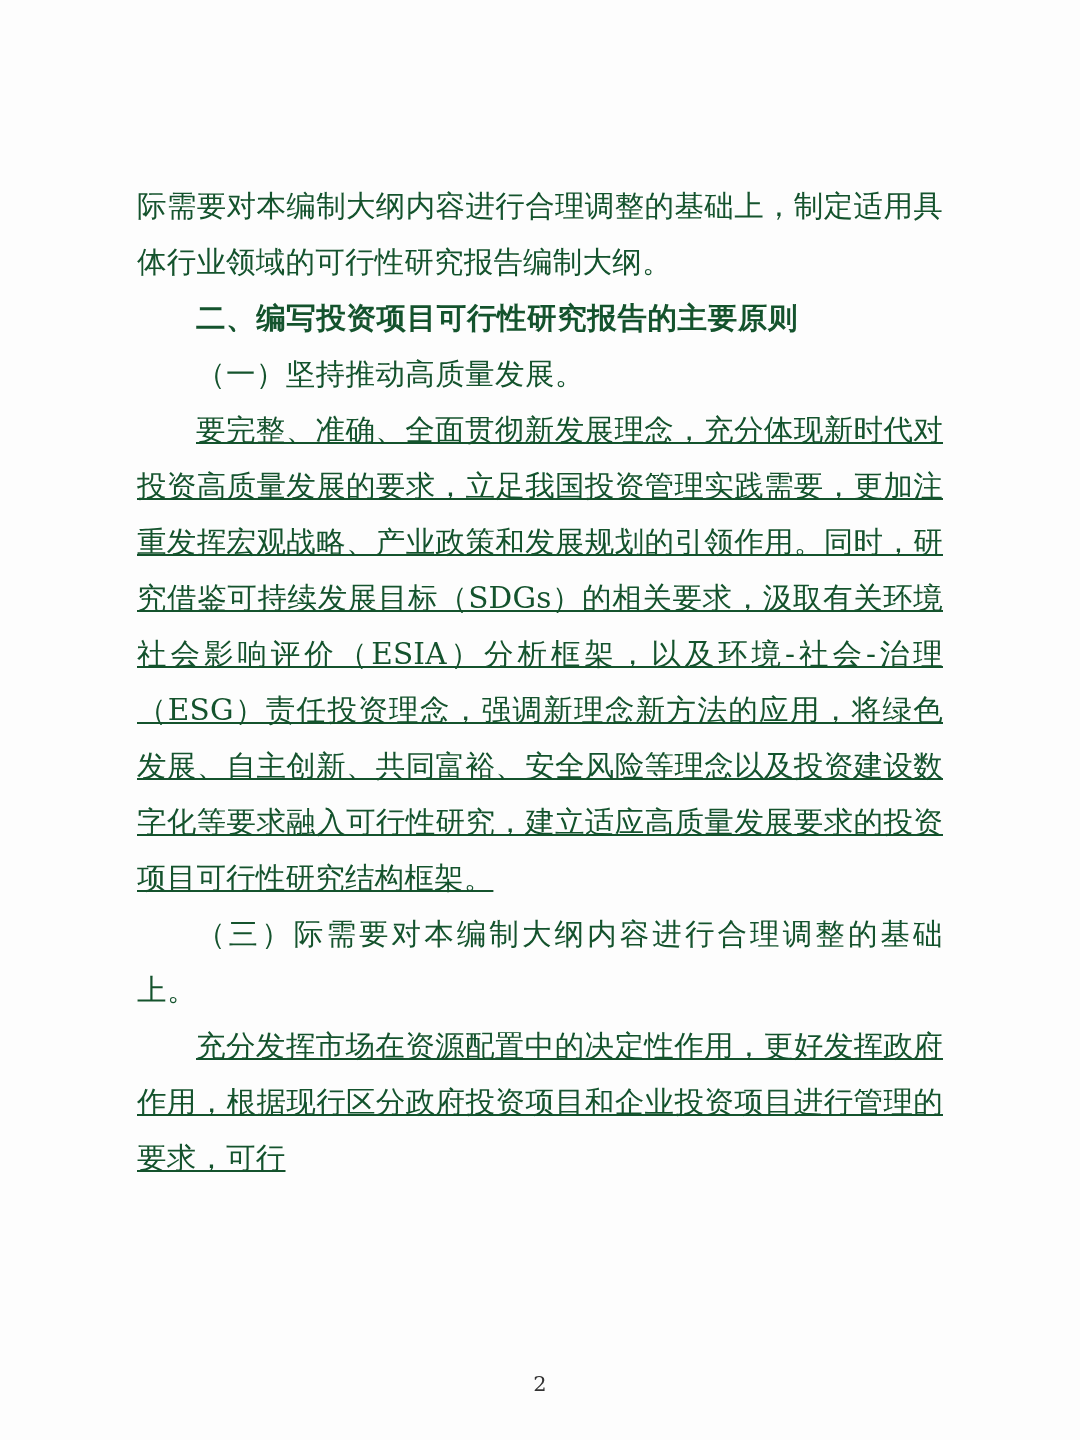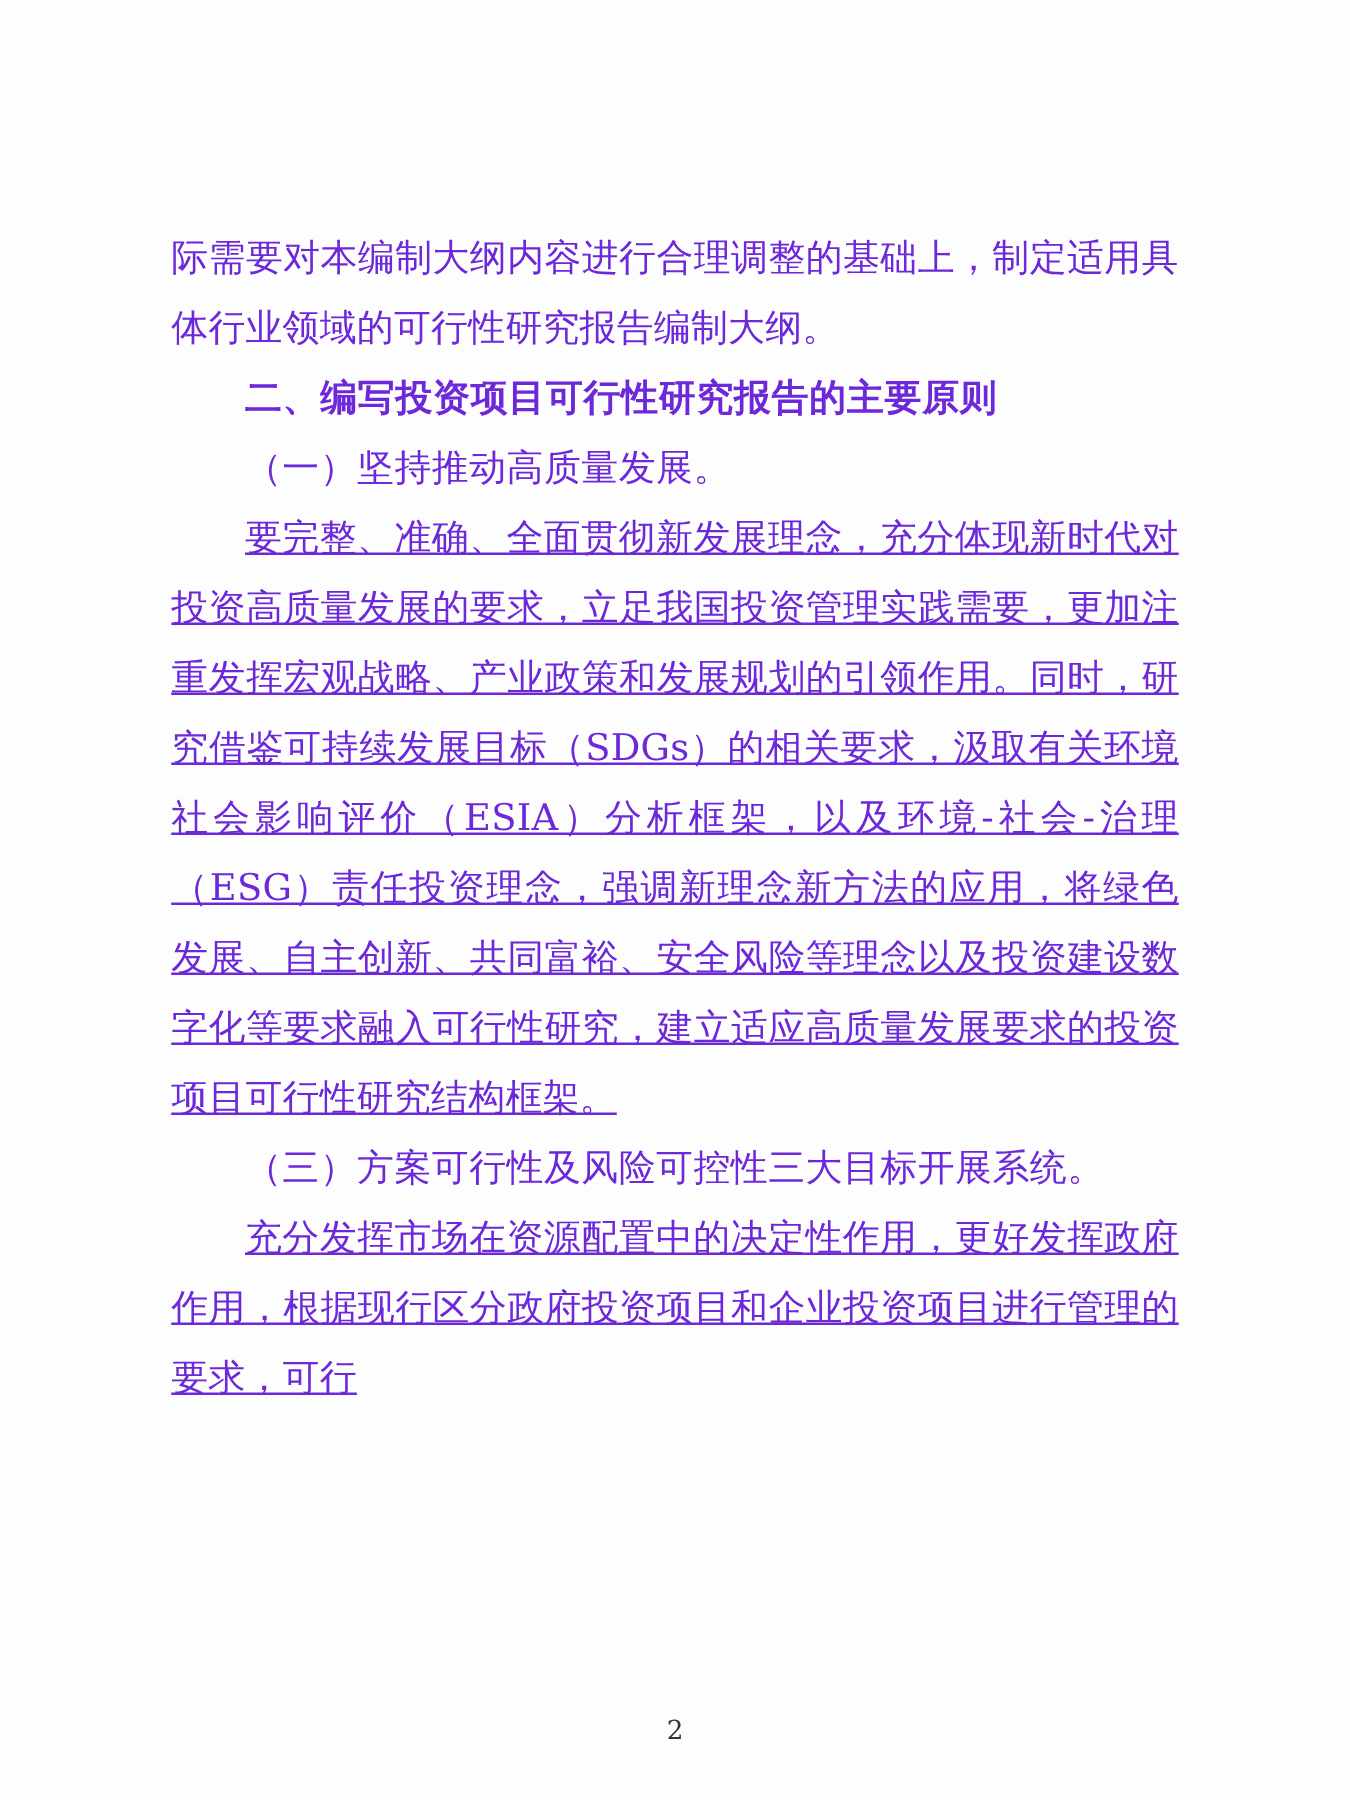--- a/index.html
+++ b/index.html
@@ -30,21 +30,21 @@
     width: 806px;
   }
   p {
     margin: 0;
     font-size: 29.5px;
     line-height: 56px;
     text-align: justify;
     text-justify: inter-ideograph;
     letter-spacing: 0.2px;
     font-family: "DejaVu Serif", "Liberation Serif", serif;
-    color: #6d28d9;
+    color: #14532d;
   }
   p.indent {
     text-indent: 59px;
     text-decoration: underline;
   }
   p.heading {
     font-weight: bold;
     text-indent: 59px;
     letter-spacing: 0.6px;
   }
@@ -76,20 +76,20 @@
     <p class="block">际需要对本编制大纲内容进行合理调整的基础上，制定适用具体行业领域的可行性研究报告编制大纲。</p>
 
     <p class="block heading">二、编写投资项目可行性研究报告的主要原则</p>
 
     <p class="block subheading">（一）坚持推动高质量发展。</p>
 
     <p class="block indent">要完整、准确、全面贯彻新发展理念，充分体现新时代对投资高质量发展的要求，立足我国投资管理实践需要，更加注重发挥宏观战略、产业政策和发展规划的引领作用。同时，研究借鉴可持续发展目标（SDGs）的相关要求，汲取有关环境社会影响评价（ESIA）分析框架，以及环境-社会-治理（ESG）责任投资理念，强调新理念新方法的应用，将绿色发展、自主创新、共同富裕、安全风险等理念以及投资建设数字化等要求融入可行性研究，建立适应高质量发展要求的投资项目可行性研究结构框架。</p>
 
 
 
-    <p class="block subheading">（三）方案可行性及风险可控性三大目标开展系统。</p>
+    <p class="block subheading">（三）际需要对本编制大纲内容进行合理调整的基础上。</p>
 
     <p class="block indent">充分发挥市场在资源配置中的决定性作用，更好发挥政府作用，根据现行区分政府投资项目和企业投资项目进行管理的要求，可行</p>
 
   </div>
 
   <div class="page-number">2</div>
 </div>
 
 </body></html>

